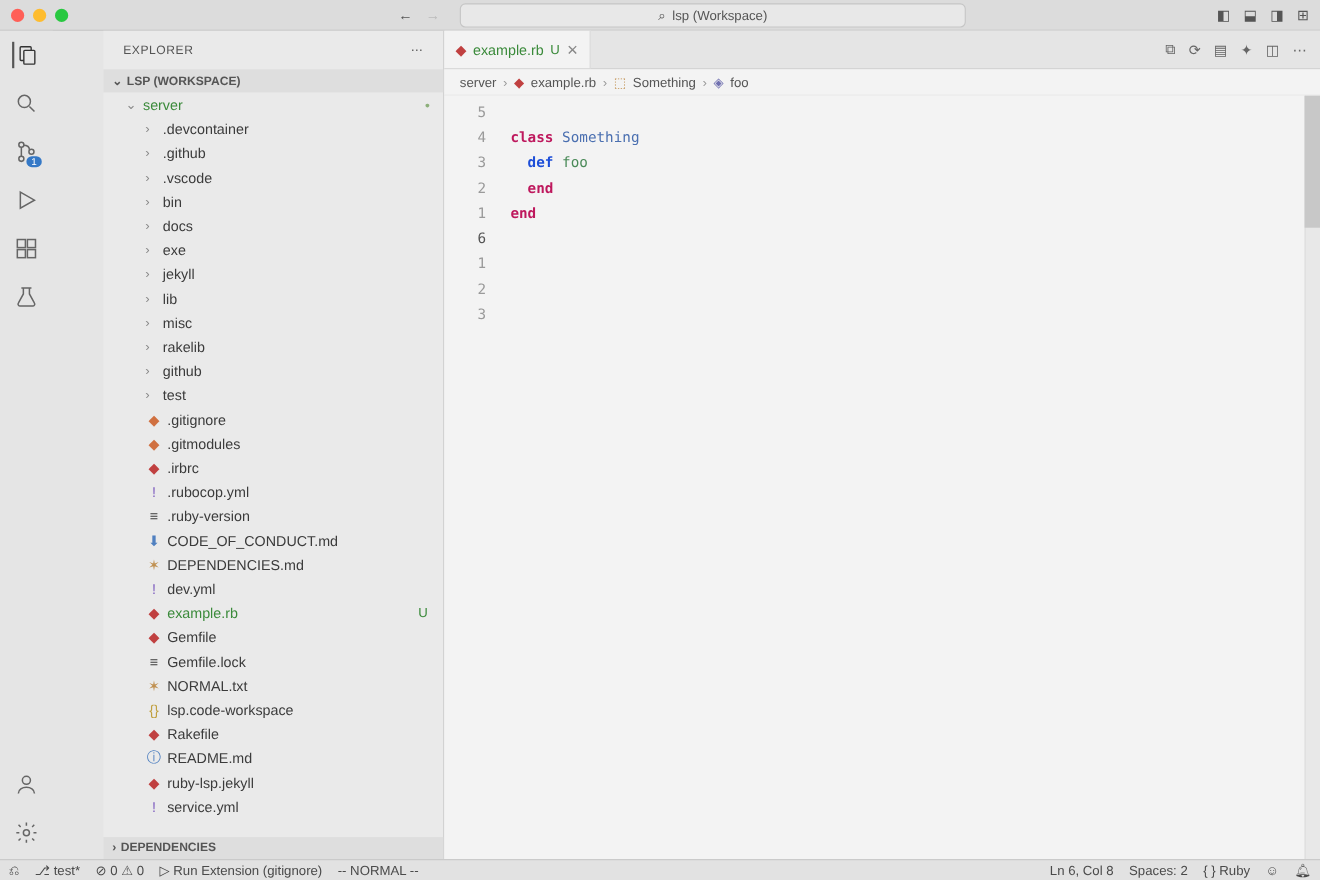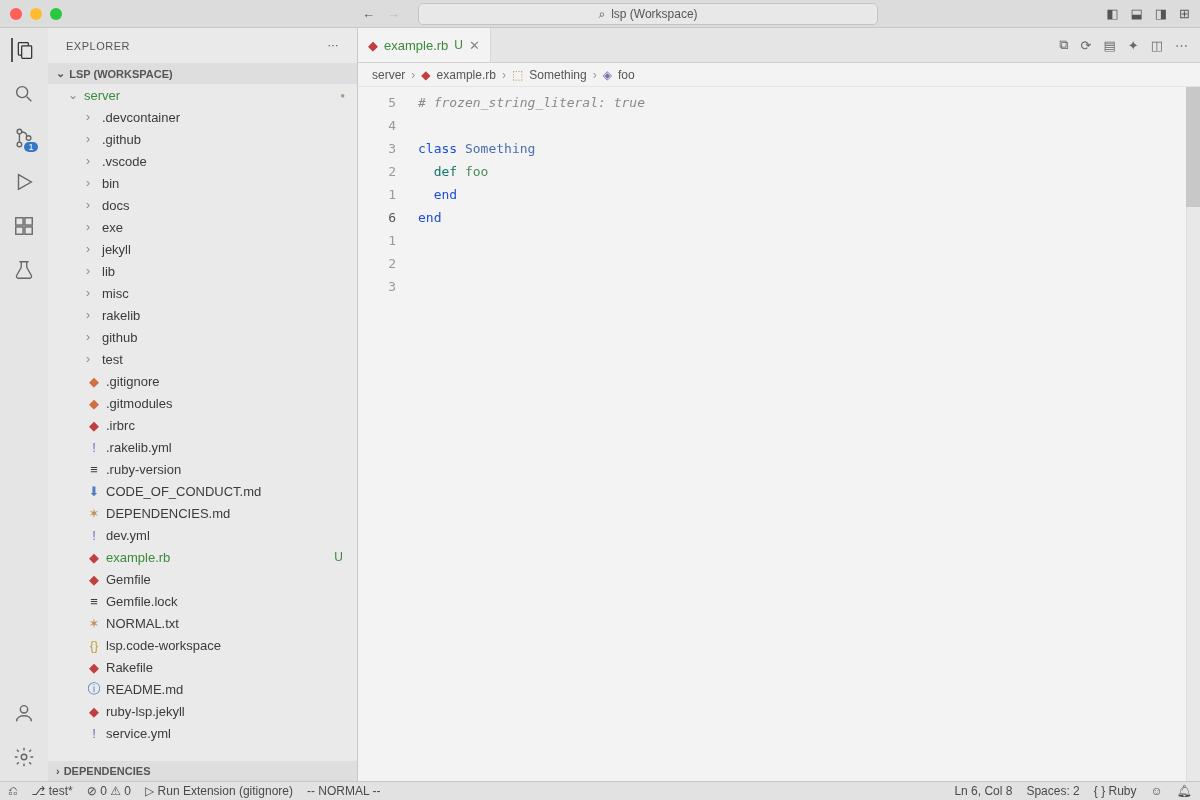--- a/index.html
+++ b/index.html
@@ -10,21 +10,21 @@
 .red { background: #ff5f57; } .yellow { background: #febc2e; } .green { background: #28c840; }
 .nav-arrows { display: flex; gap: 12px; margin-left: 300px; color: #555; }
 .search-box { margin-left: 18px; width: 460px; height: 22px; background: #e8e8e8; border: 1px solid #c5c5c5; border-radius: 5px; display: flex; align-items: center; justify-content: center; color: #555; font-size: 12px; gap: 6px; }
 .title-right { margin-left: auto; display: flex; gap: 12px; color: #555; }
 .main { display: flex; height: 753px; }
 .activity { width: 48px; background: #e5e5e5; display: flex; flex-direction: column; align-items: center; padding-top: 10px; gap: 20px; color: #666; position: relative; }
 .activity .ico { width: 24px; height: 24px; display: flex; align-items: center; justify-content: center; cursor: pointer; position: relative; }
 .activity .active { color: #333; border-left: 2px solid #555; margin-left: -2px; padding-left: 2px; }
 .badge { position: absolute; bottom: -2px; right: -2px; background: #3478c6; color: #fff; font-size: 9px; border-radius: 8px; padding: 0 4px; min-width: 14px; text-align: center; }
 .activity-bottom { margin-top: auto; margin-bottom: 12px; display: flex; flex-direction: column; gap: 20px; align-items: center; }
-.sidebar { width: 310px; background: #eaeaea; border-right: 1px solid #c8c8c8; display: flex; flex-direction: column; }
+.sidebar { width: 310px; background: #eaeaea; border-right: 1px solid #c8c8c8; display: flex; flex-direction: column; margin-left: 46px; }
 .side-head { height: 35px; display: flex; align-items: center; padding: 0 18px; color: #555; font-size: 11px; letter-spacing: 0.5px; }
 .side-head .act { margin-left: auto; }
 .section { background: #dedede; font-size: 11px; font-weight: 700; padding: 4px 8px; display: flex; align-items: center; gap: 4px; color: #555; }
 .tree { flex: 1; overflow: auto; font-size: 13px; }
 .tree-row { height: 22px; display: flex; align-items: center; padding-left: 20px; gap: 4px; cursor: pointer; }
 .tree-row.folder { color: #3b3b3b; }
 .tree-row .chev { width: 12px; color: #888; font-size: 12px; }
 .tree-row.server { color: #3a8a3a; }
 .tree-row.server-dot::after { content: "●"; color: #8caf7a; margin-left: auto; margin-right: 12px; font-size: 8px; }
 .tree-row.child { padding-left: 38px; }
@@ -42,23 +42,23 @@
 .tab-right { margin-left: auto; display: flex; align-items: center; gap: 12px; padding-right: 12px; color: #666; }
 .bread { height: 24px; display: flex; align-items: center; padding-left: 14px; gap: 6px; font-size: 12px; color: #555; background: #f3f3f3; border-bottom: 1px solid #e5e5e5; }
 .bread .sep { color: #999; }
 .code { flex: 1; display: flex; font-family: "SF Mono", Menlo, monospace; font-size: 13px; background: #f3f3f3; position: relative; }
 .gutter { width: 60px; text-align: right; color: #9a9a9a; padding-top: 4px; }
 .gutter div { height: 23px; padding-right: 22px; line-height: 23px; }
 .code-body { flex: 1; padding-top: 4px; }
 .line { height: 23px; line-height: 23px; white-space: pre; }
 .line.cur { background: #e7e7e7; }
 .c-comment { color: #8a8a8a; font-style: italic; }
-.c-kw { color: #1d4ed8; }
+.c-kw { color: #be185d; font-weight: bold; }
 .c-cls { color: #4a6fb0; }
-.c-def { color: #0f766e; }
+.c-def { color: #1d4ed8; font-weight: bold; }
 .c-fn { color: #4a8a58; }
 .c-num { color: #c08040; }
 .cursor-block { display: inline-block; width: 9px; height: 17px; background: #555; vertical-align: middle; }
 .minimap { position: absolute; right: 0; top: 0; width: 14px; height: 100%; background: #e8e8e8; border-left: 1px solid #ddd; }
 .mini-thumb { position: absolute; right: 0; top: 0; width: 14px; height: 120px; background: #c8c8c8; }
 .statusbar { position: absolute; bottom: 0; left: 0; right: 0; height: 19px; background: #e2e2e2; border-top: 1px solid #c8c8c8; display: flex; align-items: center; font-size: 12px; color: #4a4a4a; padding: 0 8px; gap: 14px; }
 .statusbar .right { margin-left: auto; display: flex; gap: 14px; align-items: center; }
 .ico-ruby { color: #c04040; }
 .ico-yml { color: #8060c0; }
 .ico-md { color: #5080c0; }
@@ -223,21 +223,21 @@
           <div class="tree-row file">
             <span class="fico ico-git">◆</span>
             <span>.gitmodules</span>
           </div>
           <div class="tree-row file">
             <span class="fico ico-ruby">◆</span>
             <span>.irbrc</span>
           </div>
           <div class="tree-row file">
             <span class="fico ico-yml">!</span>
-            <span>.rakelib.yml</span>
+            <span>.rubocop.yml</span>
           </div>
           <div class="tree-row file">
             <span class="fico ">≡</span>
             <span>.ruby-version</span>
           </div>
           <div class="tree-row file">
             <span class="fico ico-md">⬇</span>
             <span>CODE_OF_CONDUCT.md</span>
           </div>
           <div class="tree-row file">
@@ -328,21 +328,20 @@
           <div>4</div>
           <div>3</div>
           <div>2</div>
           <div>1</div>
           <div style="color:#555">6</div>
           <div>1</div>
           <div>2</div>
           <div>3</div>
       </div>
       <div class="code-body">
-        <div class="line"><span class="c-comment"># frozen_string_literal: true</span></div>
         <div class="line"></div>
         <div class="line"><span class="c-kw">class</span> <span class="c-cls">Something</span></div>
         <div class="line">  <span class="c-def">def</span> <span class="c-fn">foo</span></div>
         <div class="line">  <span class="c-kw">end</span></div>
         <div class="line"><span class="c-kw">end</span></div>
         <div class="line"></div>
       </div>
       <div class="minimap">
           <div class="mini-thumb"></div>
         </div>

